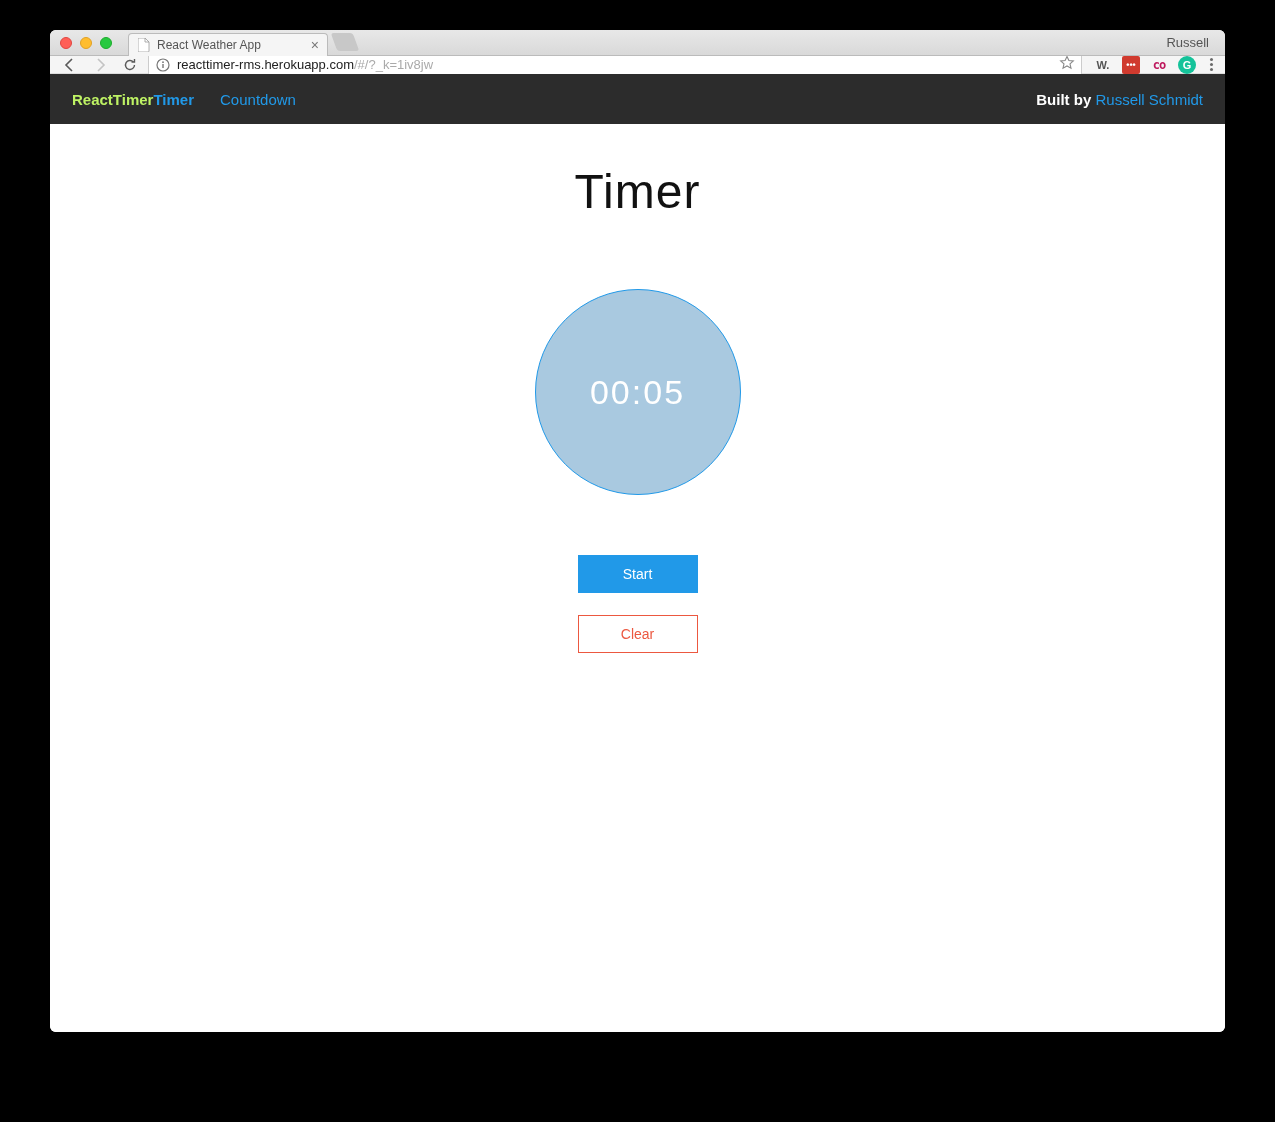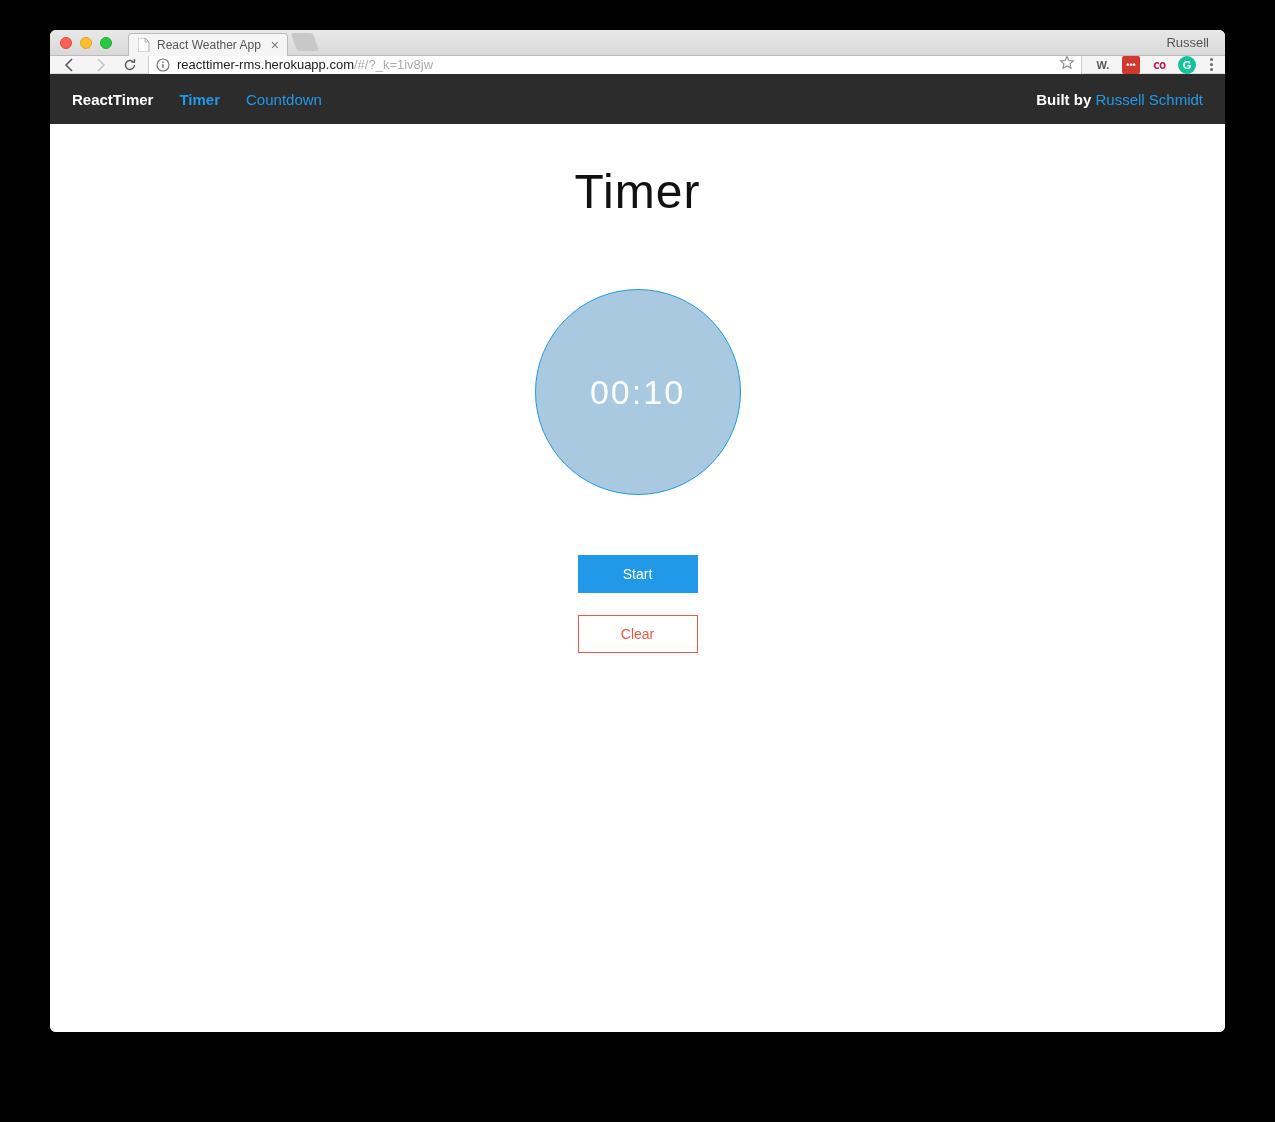--- a/index.html
+++ b/index.html
@@ -35,21 +35,21 @@
     .tl-yellow { background: #ffbd2e; border: 0.5px solid #e1a124; }
     .tl-green { background: #28c940; border: 0.5px solid #1dad2c; }
     .tabs { display: flex; align-items: flex-end; margin-left: 16px; height: 100%; }
     .tab {
       background: #f5f5f5;
       border: 1px solid #bbb;
       border-bottom: none;
       border-top-left-radius: 4px;
       border-top-right-radius: 4px;
       height: 23px;
-      width: 160px;
+      width: 200px;
       display: flex;
       align-items: center;
       padding: 0 8px;
       font-size: 12px;
       color: #555;
       gap: 6px;
       position: relative;
       top: 1px;
     }
     .tab .page-icon { width: 14px; height: 14px; display: flex; align-items: center; justify-content: center; }
@@ -104,21 +104,21 @@
     .menu-dots span { width: 3px; height: 3px; background: #6b6b6b; border-radius: 50%; }
     
     .app-nav {
       background: #2c2c2c;
       height: 50px;
       display: flex;
       align-items: center;
       padding: 0 22px;
       font-size: 15px;
     }
-    .brand { color: #ffffff; font-weight: 600; margin-right: 26px; }
+    .brand { color: #bef264; font-weight: 600; }
     .navlink { color: #2199e8; margin-right: 26px; text-decoration: none; }
     .navlink.active { font-weight: 600; }
     .built { margin-left: auto; color: #fff; font-weight: 600; }
     .built a { color: #2199e8; font-weight: 400; text-decoration: none; }
     
     .content { flex: 1; background: #fff; display: flex; flex-direction: column; align-items: center; }
     .page-title { font-size: 48px; font-weight: 400; color: #111; margin-top: 40px; margin-bottom: 70px; letter-spacing: 1px; }
     .clock {
       width: 206px; height: 206px;
       border-radius: 50%;
@@ -224,21 +224,21 @@
     <a class="navlink active">Timer</a>
     <a class="navlink">Countdown</a>
     <div class="built">
       <span>Built by </span><a>Russell Schmidt</a>
     </div>
   </div>
 
   <div class="content">
     <h1 class="page-title">Timer</h1>
     <div class="clock">
-      <span>00:10</span>
+      <span>00:05</span>
     </div>
     <div class="controls">
       <button class="btn btn-primary">Start</button>
       <button class="btn btn-hollow">Clear</button>
     </div>
   </div>
 
 </div>
 
 </body></html>

